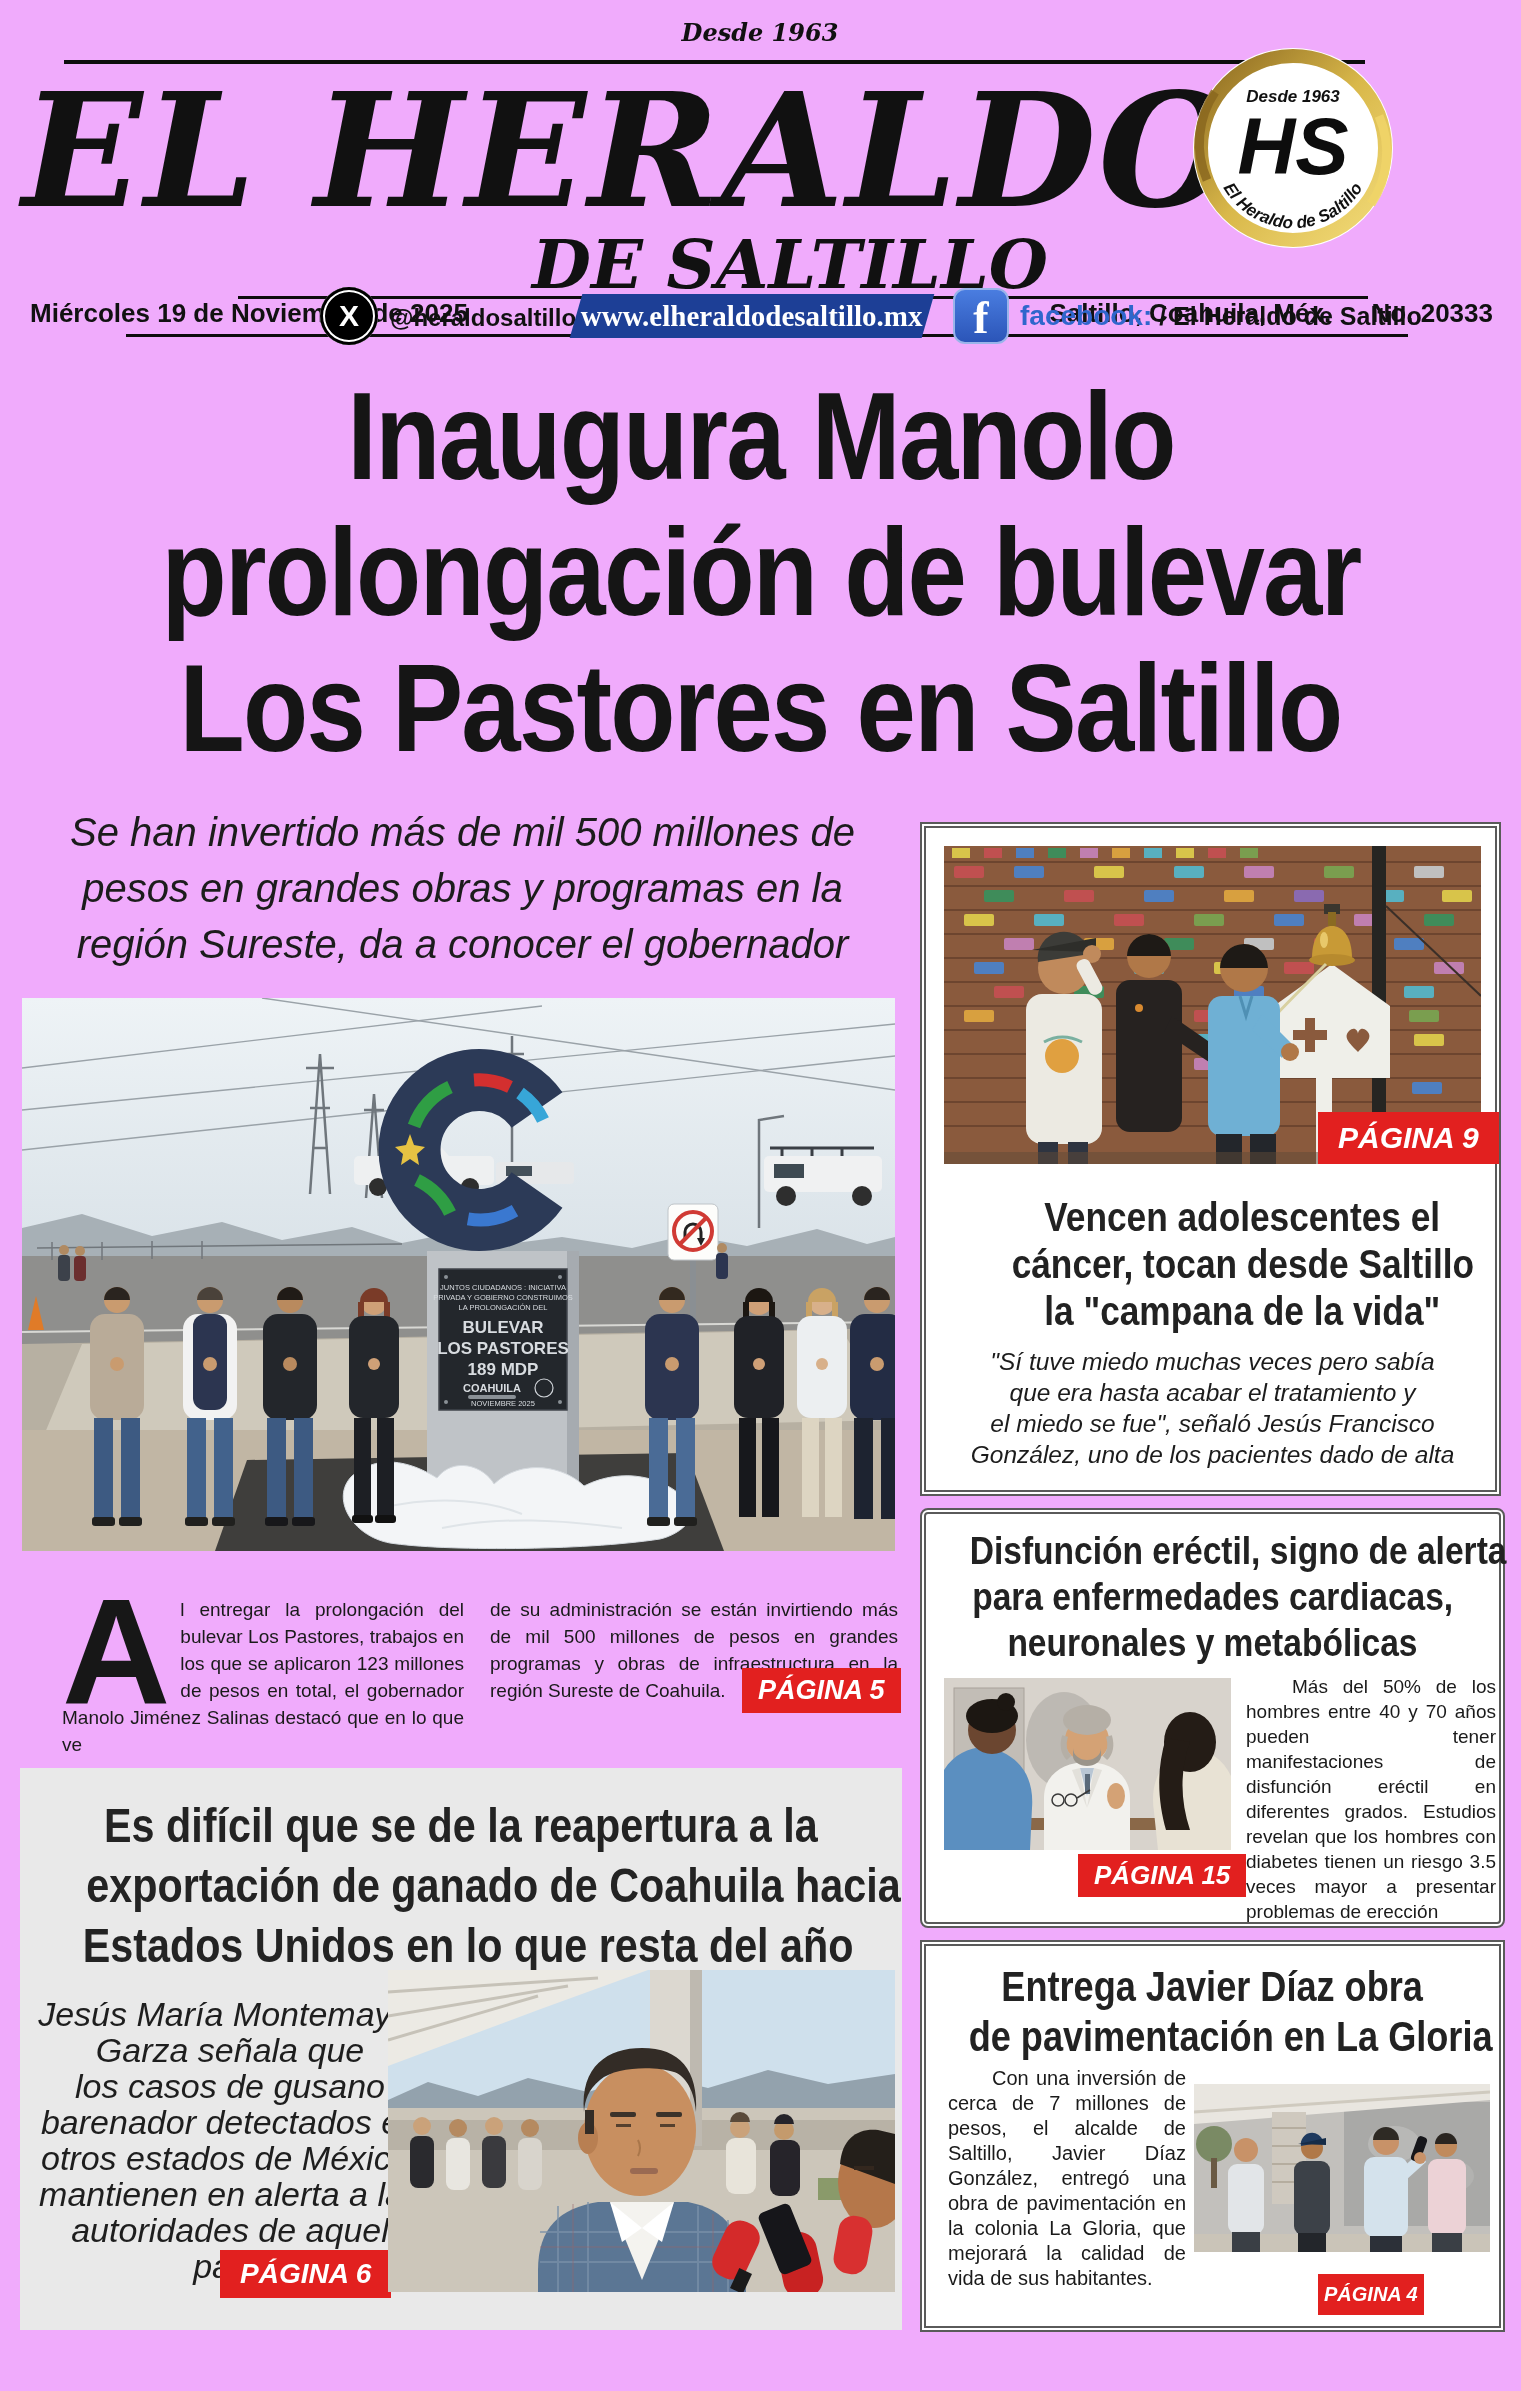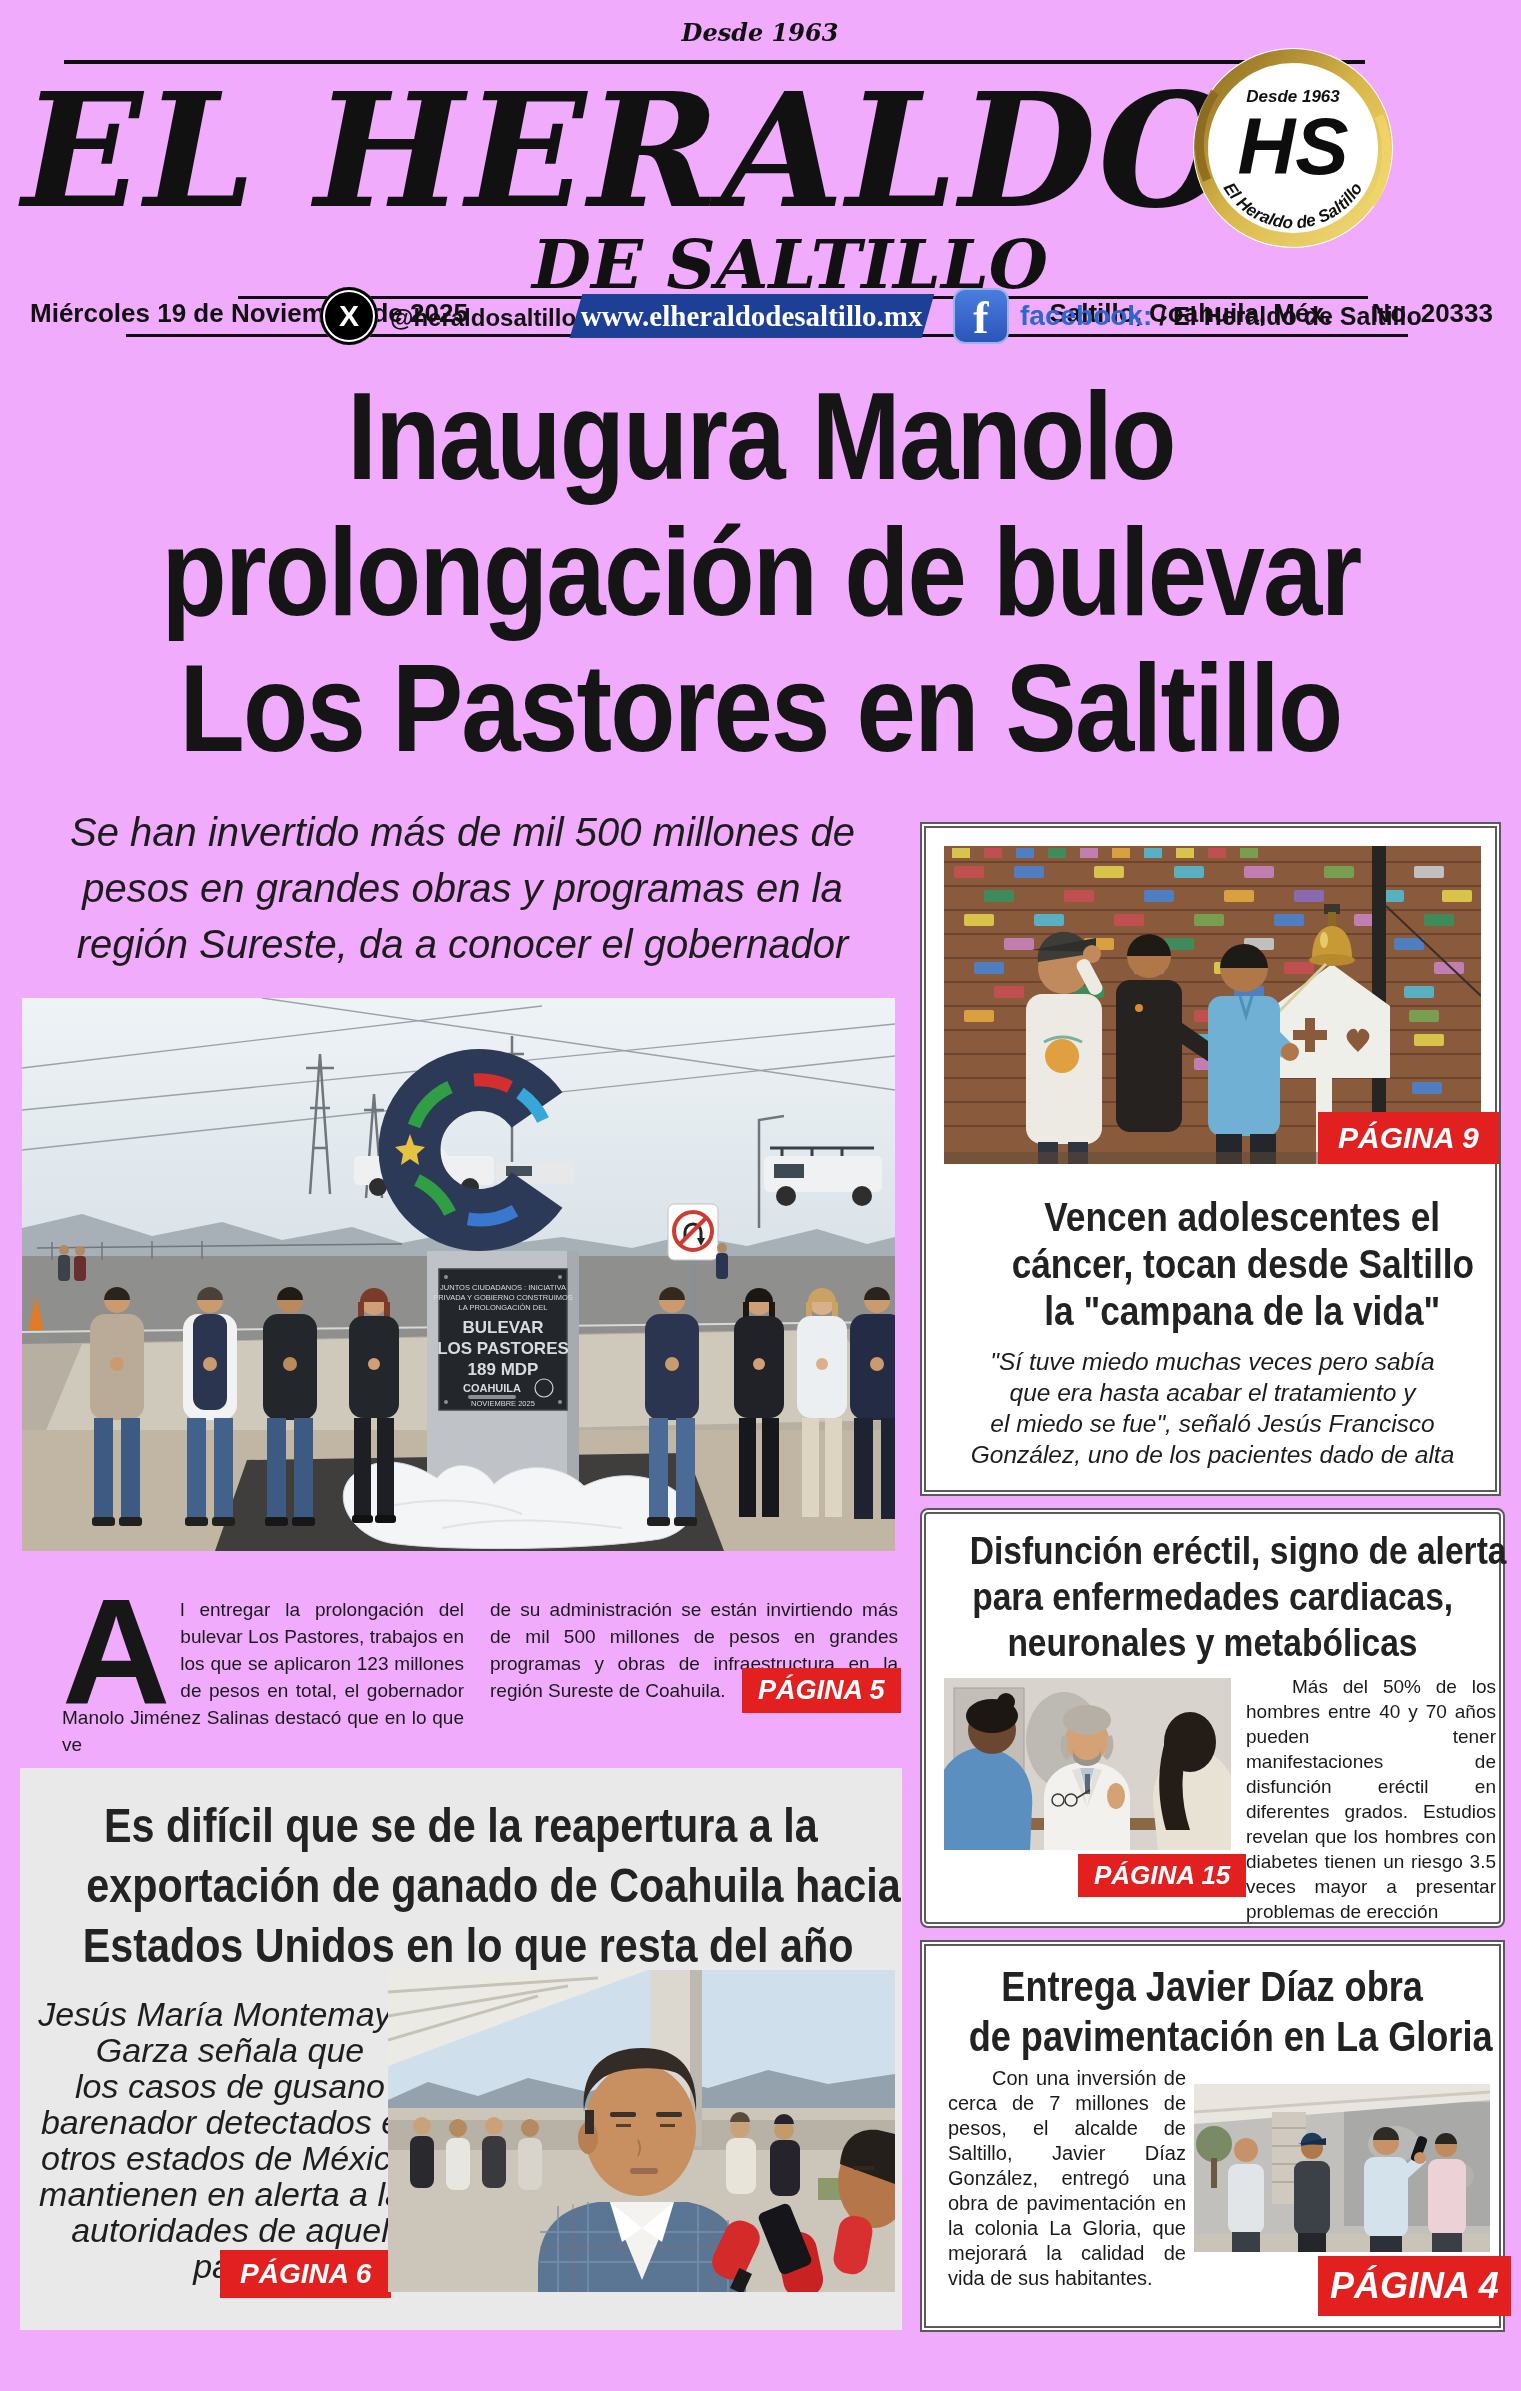--- a/index.html
+++ b/index.html
@@ -604,16 +604,16 @@
         <circle cx="226" cy="74" r="6" fill="#c89268"></circle>
         <rect x="176" y="152" width="32" height="16" fill="#2c3038"></rect>
       </g>
       <g>
         <circle cx="252" cy="62" r="11" fill="#c08a5c"></circle>
         <path d="M241,60 a11,11 0 0 1 22,0 z" fill="#2a2520"></path>
         <rect x="234" y="75" width="38" height="76" rx="9" fill="#ecd2d6"></rect>
         <rect x="238" y="149" width="30" height="19" fill="#3a3f45"></rect>
       </g>
     </svg>
-    <div class="badge" style="left:392px;top:310px;padding:9px 12px;font-size:36px;">PÁGINA 4</div>
+    <div class="badge" style="left:392px;top:328px;padding:9px 6px;font-size:20px;">PÁGINA 4</div>
   </div>
 
 </div>
 
 </body></html>

